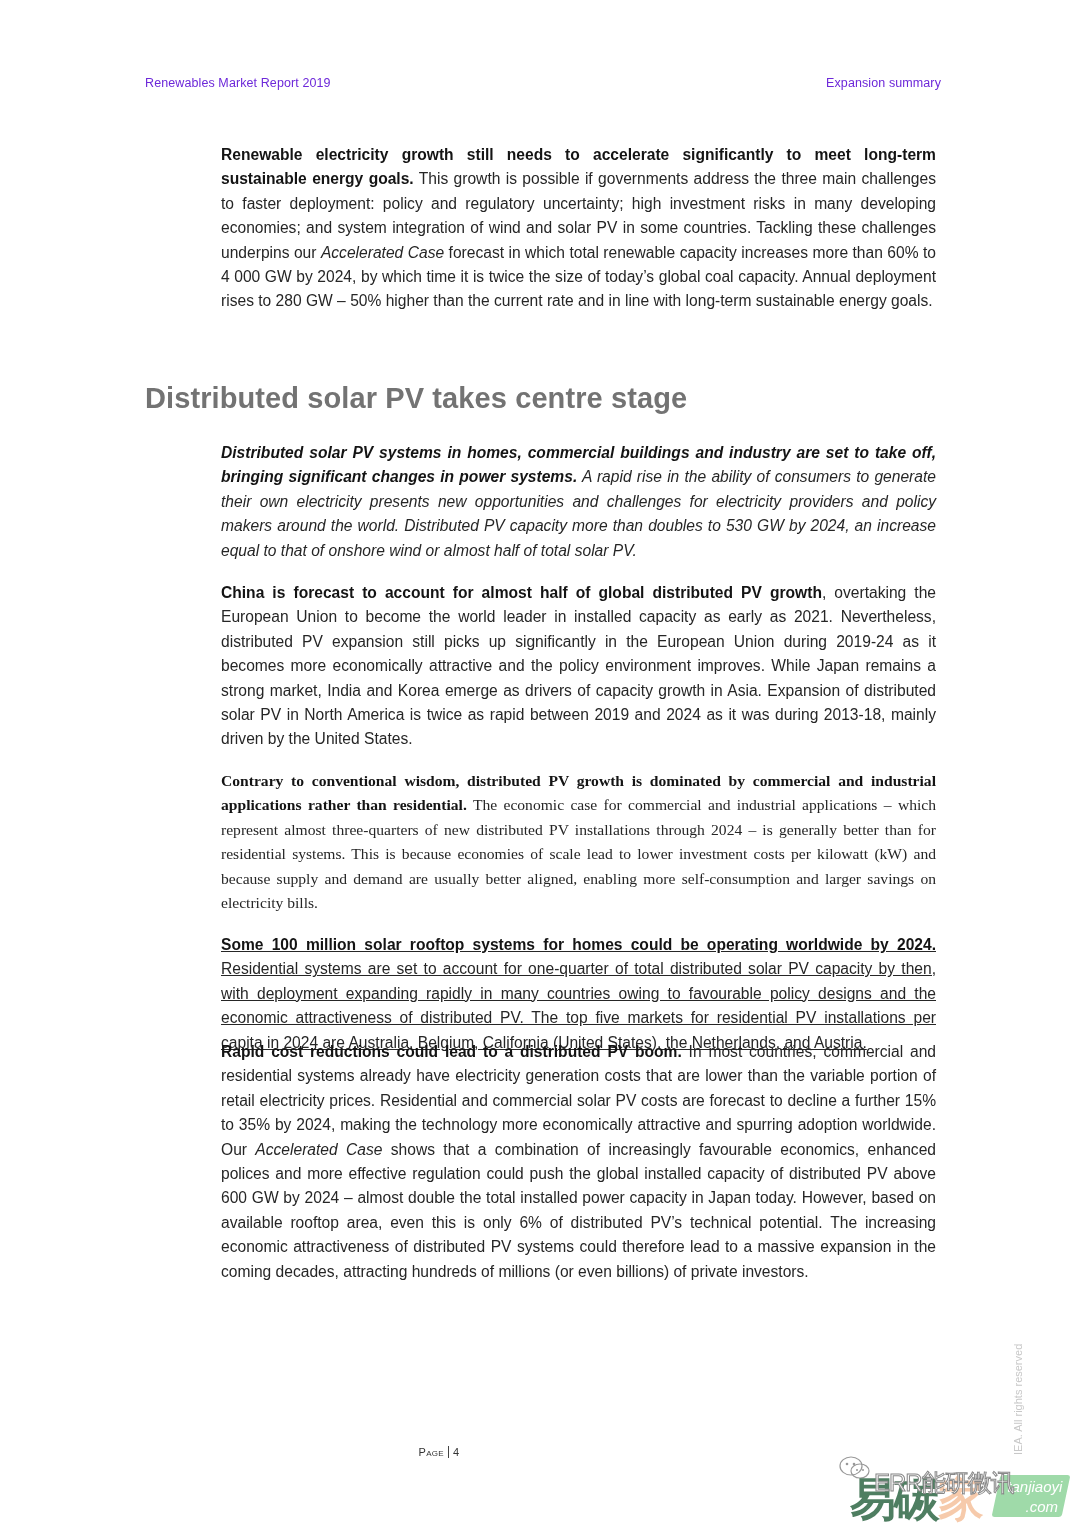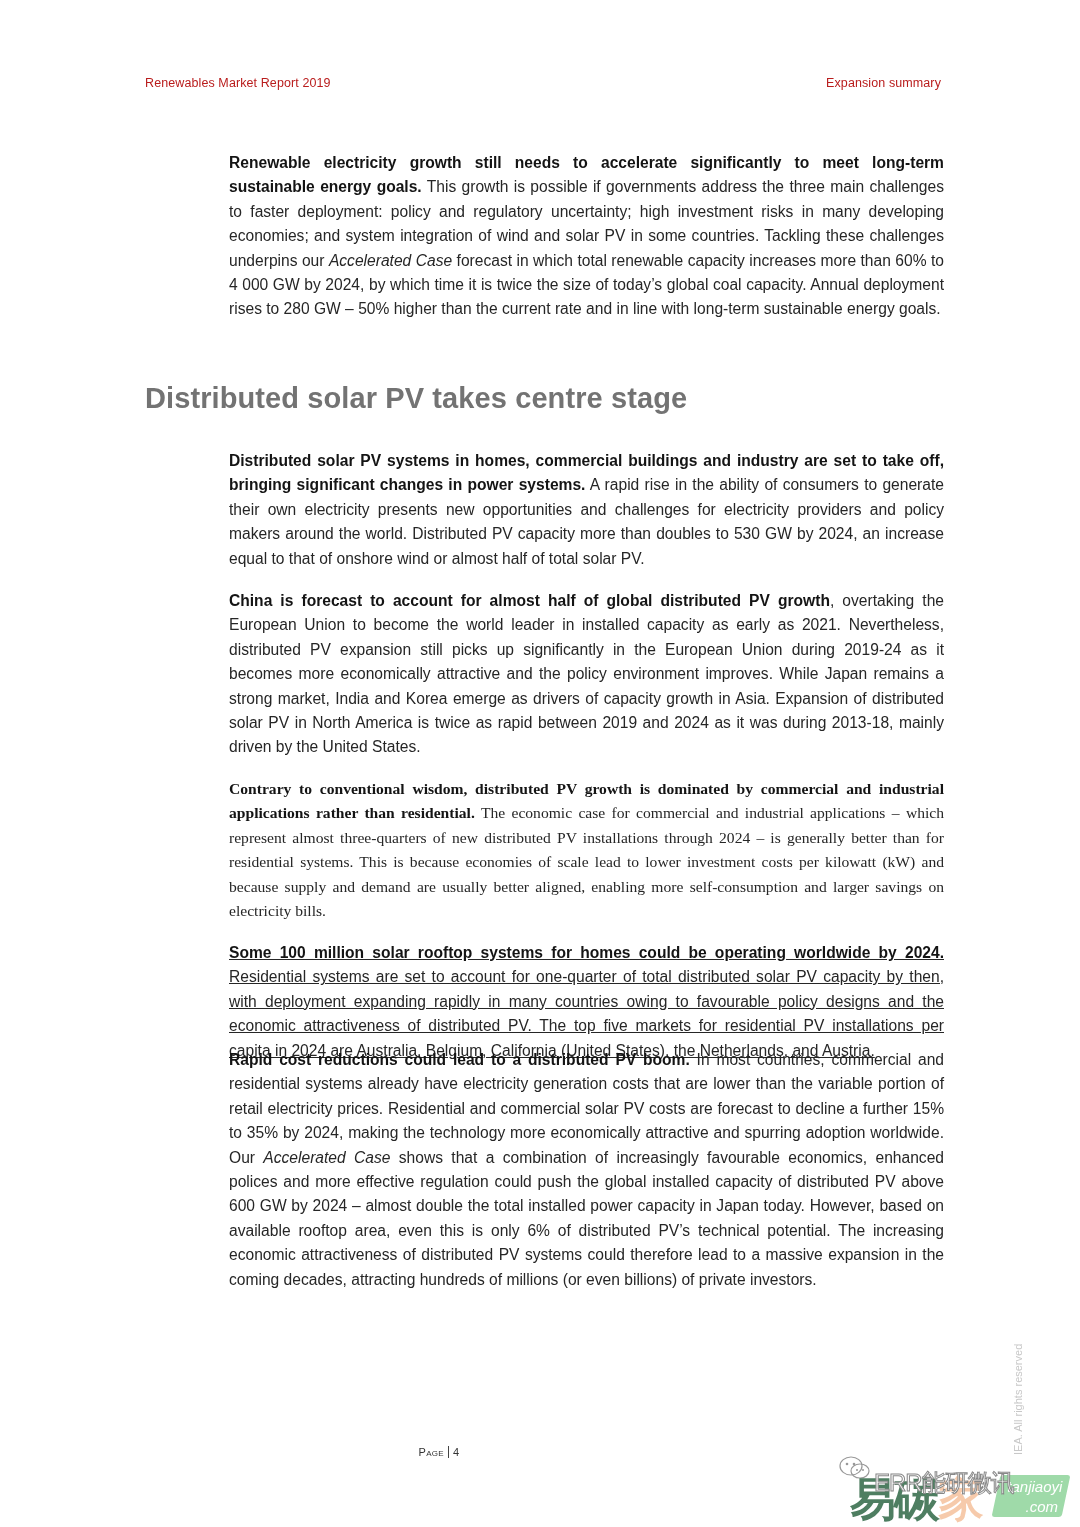--- a/index.html
+++ b/index.html
@@ -15,41 +15,41 @@
       font-family: "Liberation Sans", sans-serif;
       color: #1f1f1f;
     }
     .running-header {
       position: absolute;
       top: 76px;
       left: 145px;
       width: 796px;
       height: 18px;
       font-size: 12.5px;
-      color: #b91c1c;
+      color: #6d28d9;
       letter-spacing: 0.1px;
     }
     .running-header .left { position: absolute; left: 0; top: 0; }
     .running-header .right { position: absolute; right: 0; top: 0; }
 
     .body-text {
       position: absolute;
       left: 221px;
       width: 715px;
       font-size: 15.6px;
       line-height: 24.4px;
       text-align: justify;
       color: #262626;
-      margin: 8px;
+      margin: 0;
     }
     .body-text b { font-weight: bold; color: #141414; }
     .body-text i { font-style: italic; }
 
     #p-intro { top: 143px; }
-    #p1 { top: 441px; }
+    #p1 { top: 441px; font-style: italic; }
     #p2 { top: 581px; }
     #p3 { top: 769px; font-family: Liberation Serif, serif; }
     #p4 { top: 933px; text-decoration: underline; }
     #p5 { top: 1040px; }
 
     .section-heading {
       position: absolute;
       left: 145px;
       top: 382px;
       margin: 0;

